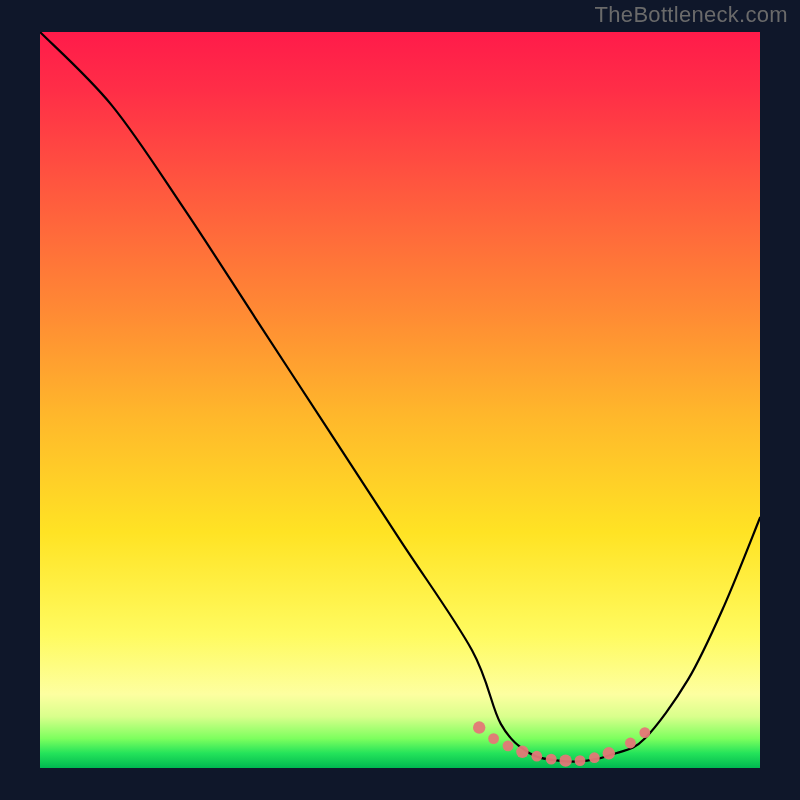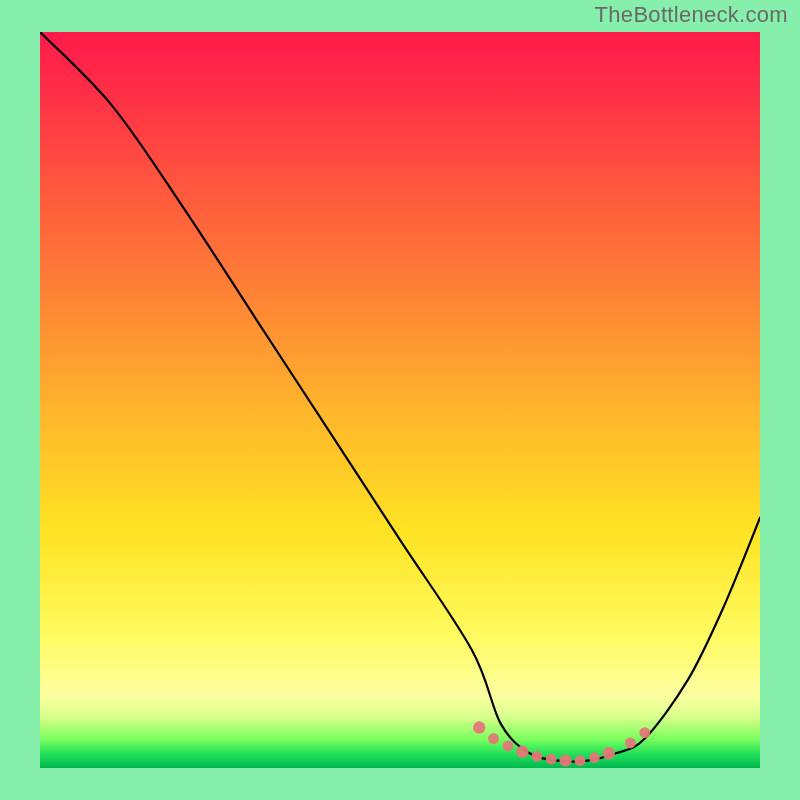--- a/index.html
+++ b/index.html
@@ -8,21 +8,21 @@
     width: 800px;
     height: 800px;
     background: #000;
     overflow: hidden;
     font-family: Arial, Helvetica, sans-serif;
   }
   .outer {
     position: relative;
     width: 800px;
     height: 800px;
-    background: #86efac;
+    background: #0f172a;
   }
   .watermark {
     position: absolute;
     top: 2px;
     right: 12px;
     color: #6a6a6a;
     font-size: 22px;
     font-weight: 500;
     letter-spacing: 0.3px;
     z-index: 20;

